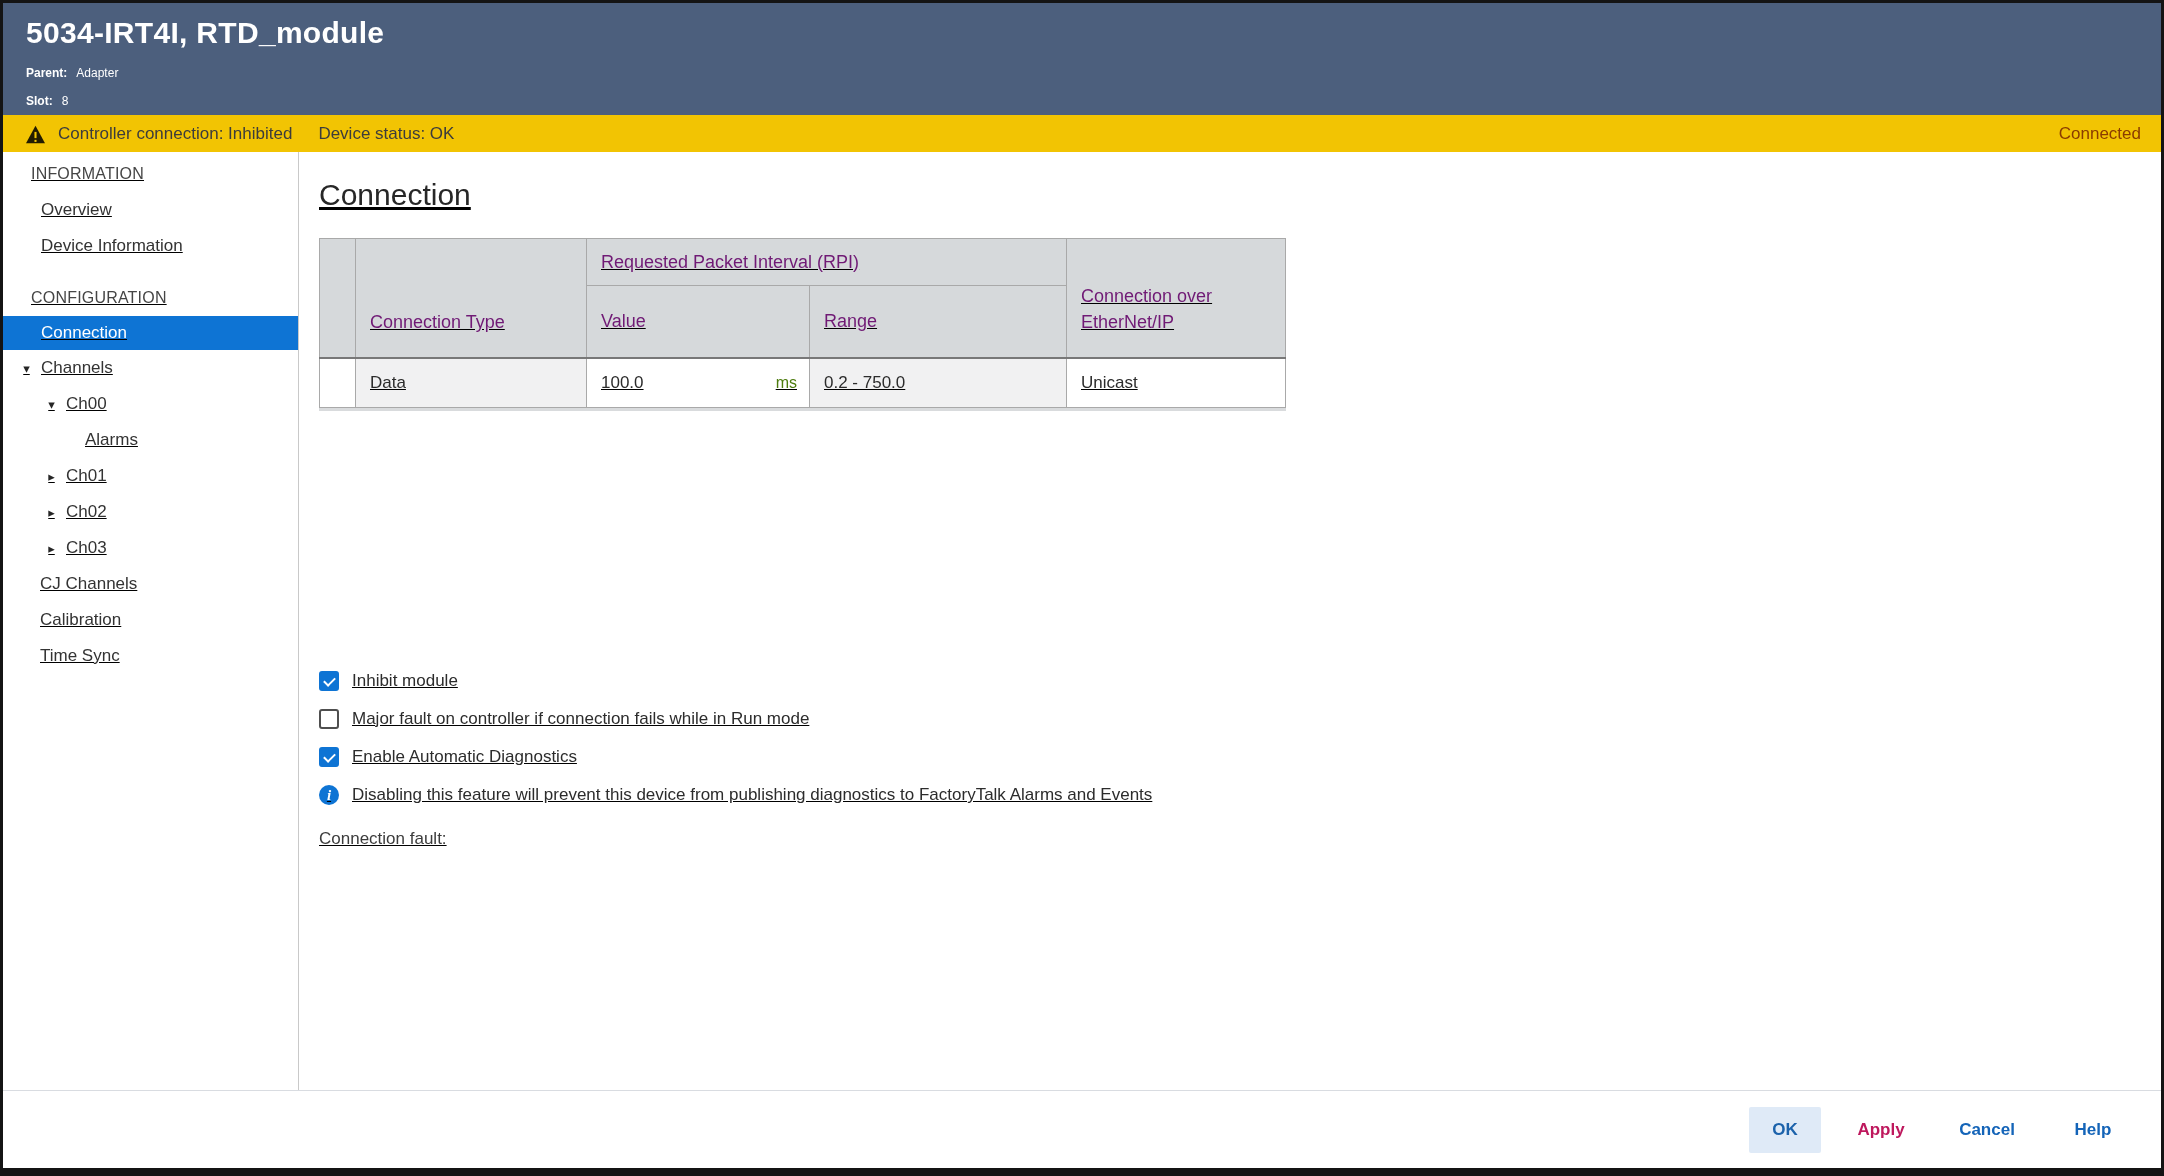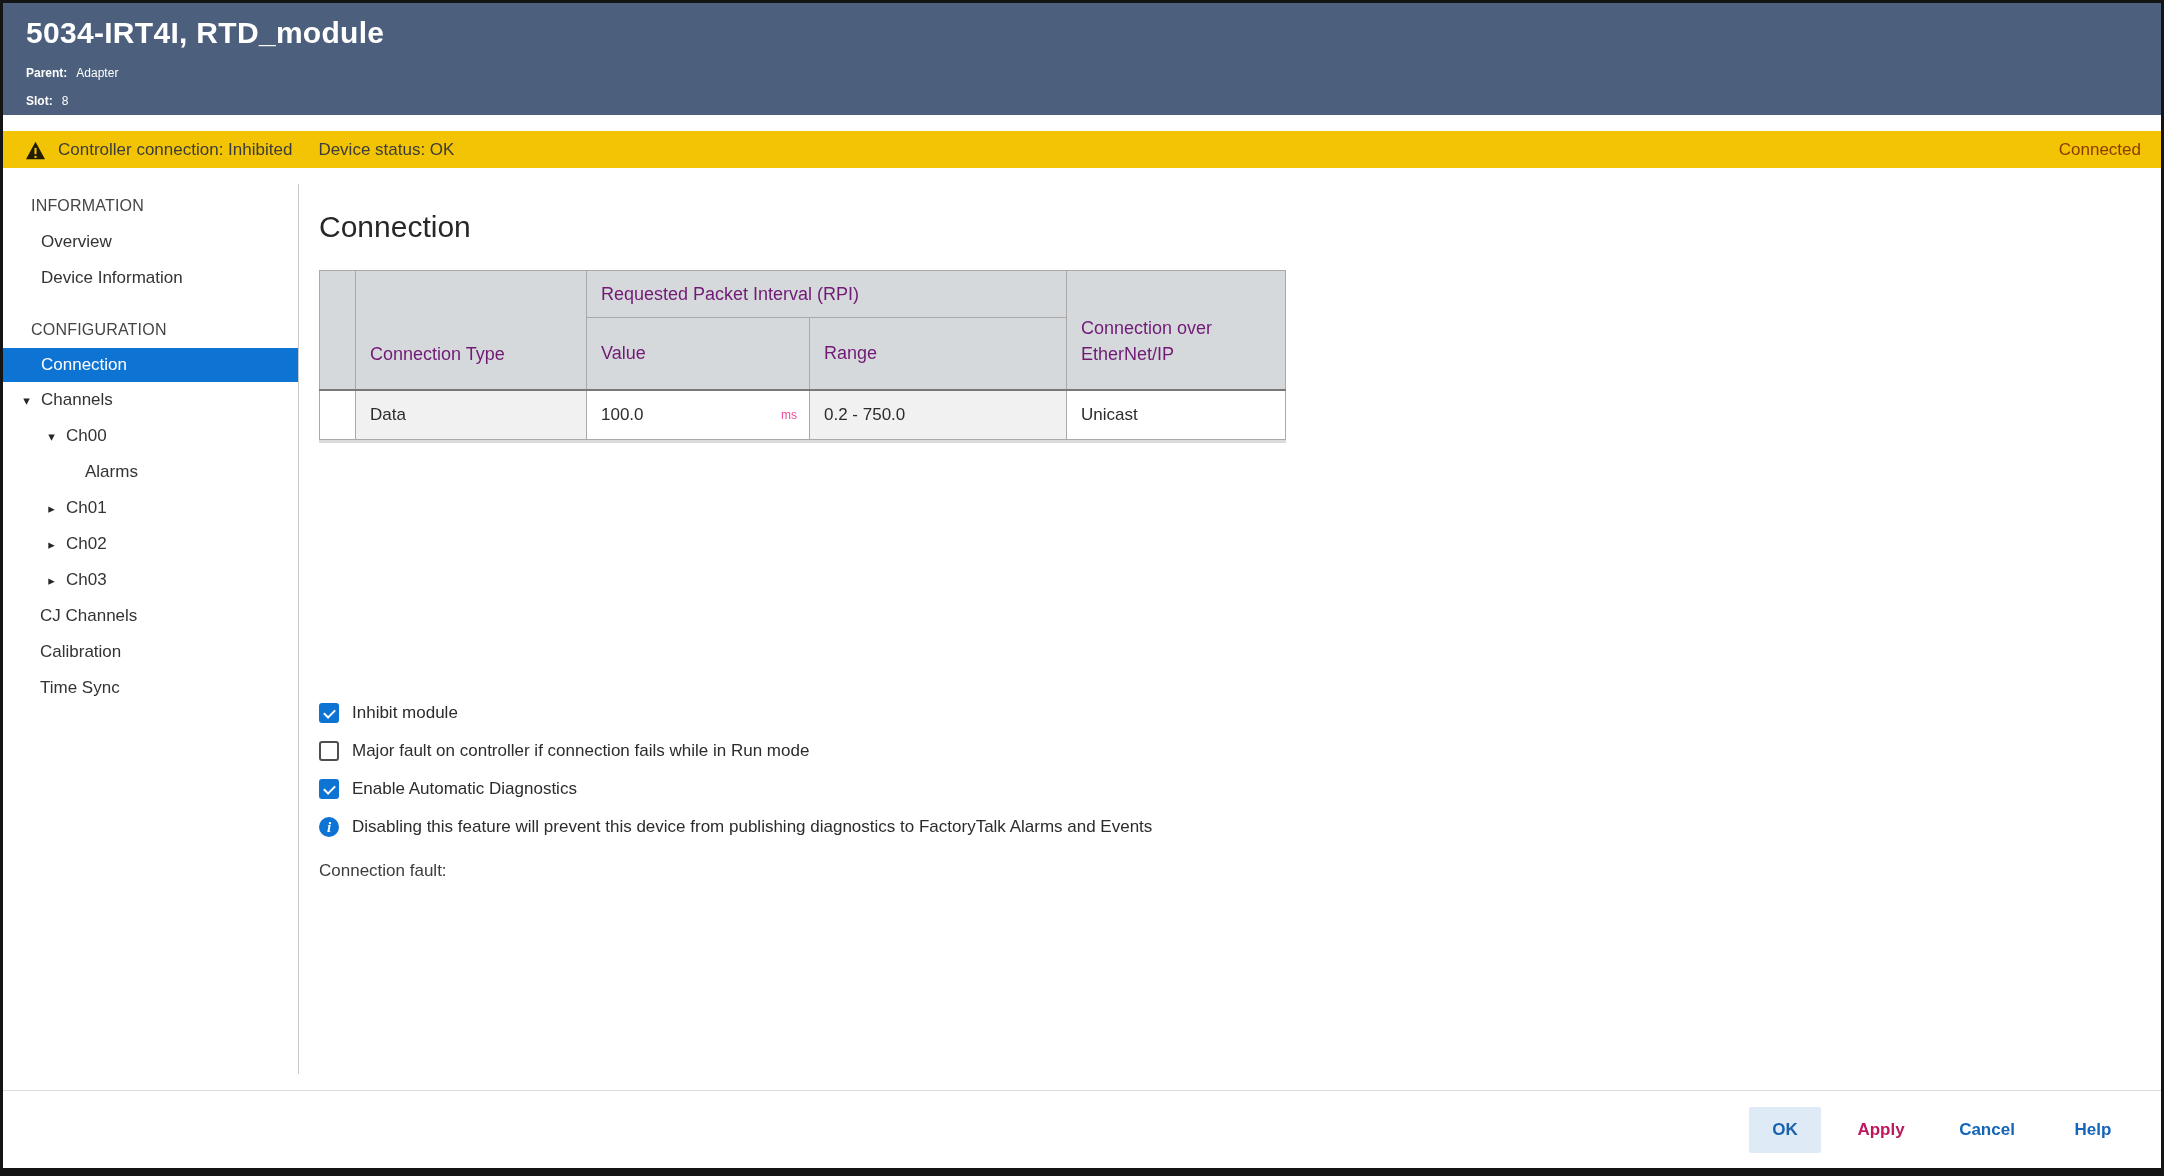--- a/index.html
+++ b/index.html
@@ -5,21 +5,20 @@
   * { margin: 0; padding: 0; box-sizing: border-box; }
   html, body { background: #e8e8e8; }
   body { font-family: "Liberation Sans", sans-serif; }
 
   .window {
     width: 2164px; height: 1176px;
     border: 3px solid #141414; border-bottom-width: 8px;
     background: #ffffff;
     display: flex; flex-direction: column;
     overflow: hidden;
-    gap: 16px;
   }
 
   
   .hdr {
     height: 112px; flex: 0 0 auto;
     background: #4c5f7d; color: #ffffff;
     padding: 13px 24px 0 23px;
   }
   .hdr-title { font-size: 30px; font-weight: 700; letter-spacing: 0.3px; margin-bottom: 9px; }
   .hdr-sub { font-size: 12px; line-height: 28px; display: flex; gap: 9px; }
@@ -31,21 +30,21 @@
     background: #f2c403; color: #3c3c3c;
     display: flex; align-items: center;
     padding: 0 20px 0 22px;
     font-size: 17px;
   }
   .alert .warn-icon { display: inline-flex; margin-right: 12px; margin-top: 1px; }
   .alert .ctrl { margin-right: 26px; }
   .alert .connected { margin-left: auto; color: #8a3c00; }
 
   
-  .bodyrow { flex: 1 1 auto; display: flex; min-height: 0; }
+  .bodyrow { flex: 1 1 auto; display: flex; min-height: 0; text-decoration: underline; }
 
   
   .sidebar {
     width: 296px; flex: 0 0 auto;
     border-right: 1px solid #c9c9c9;
     padding-top: 4px;
     font-size: 17px; color: #333333;
     overflow: hidden;
   }
   .sidebar ul { list-style: none; }
@@ -82,21 +81,21 @@
   tr.dr  { height: 50px; }
   th.rpi { vertical-align: middle; border-bottom: none; }
   th.v, th.rg { vertical-align: middle; border-top: none; }
   th.ct, th.ce { vertical-align: bottom; padding-bottom: 21px; line-height: 1.45; }
   th.ce { padding-right: 40px; }
   tr.dr td { font-size: 17px; color: #2c2c2c; padding-left: 14px; border-top: 2px solid #787878; }
   td.gray { background: #f1f1f2; }
   td.white { background: #ffffff; }
   td.val { padding: 0 12px 0 14px; }
   .valwrap { display: flex; justify-content: space-between; align-items: center; }
-  .unit { color: #ec4899; font-size: 12px; }
+  .unit { color: #4d7c0f; font-size: 16px; }
 
   
   .options { margin-top: 254px; font-size: 17px; color: #2c2c2c; }
   .optrow { height: 38px; display: flex; align-items: center; }
   .cb {
     width: 20px; height: 20px; border-radius: 3px; margin-right: 13px;
     border: 2px solid #4f4f4f; background: #ffffff; position: relative;
     flex: 0 0 auto; cursor: pointer;
   }
   .cb.checked { border-color: #0e74d4; background: #0e74d4; }

